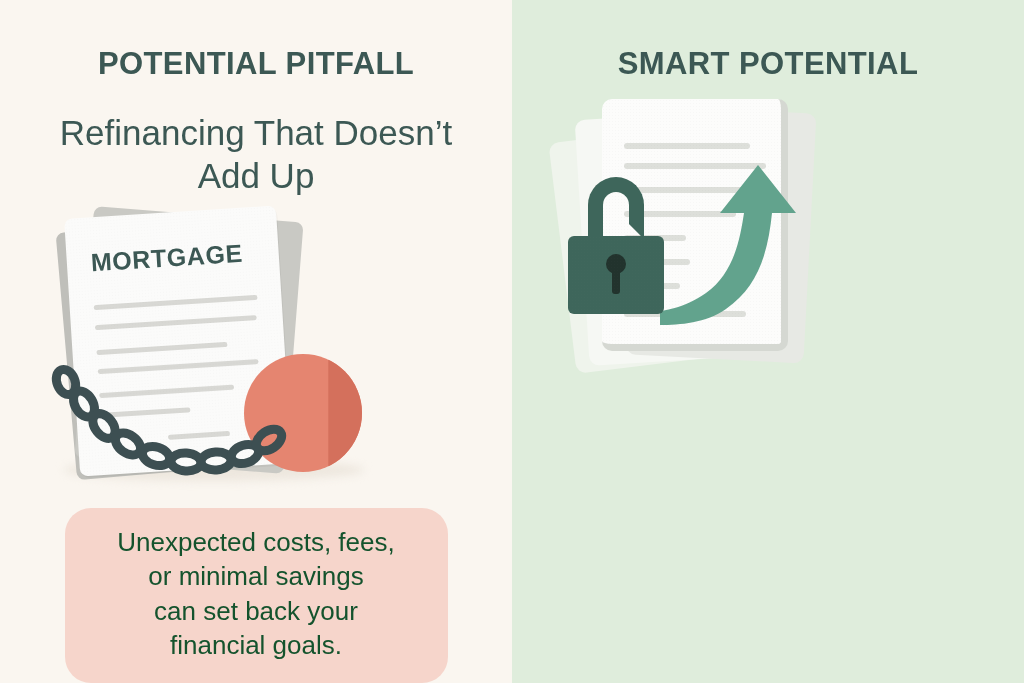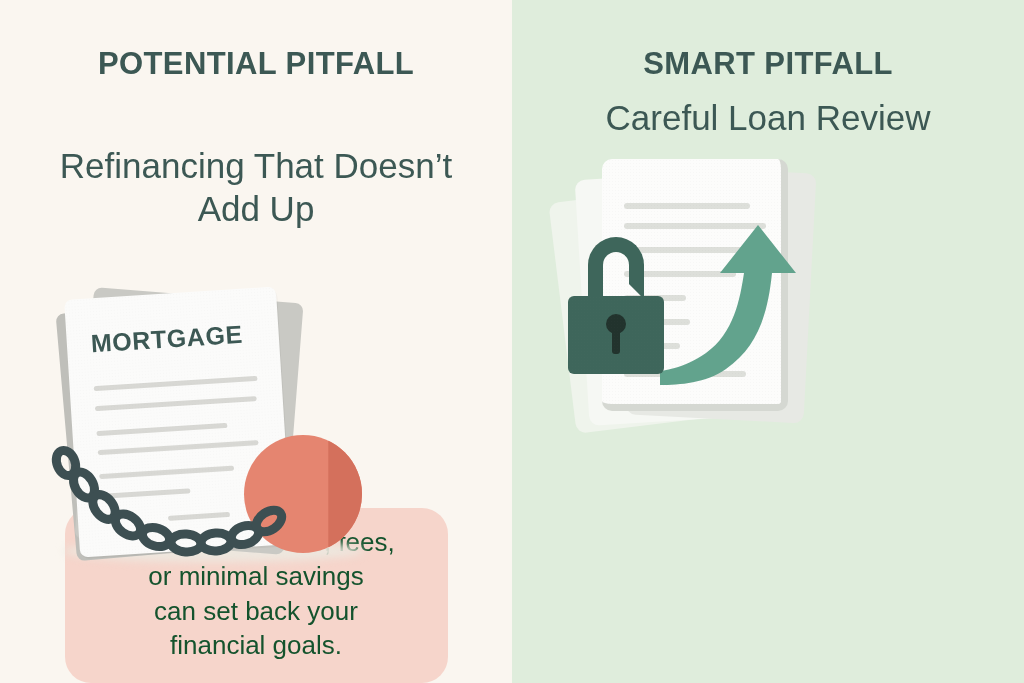--- a/index.html
+++ b/index.html
@@ -21,42 +21,42 @@
 
   .panel {
     position: relative;
     width: 512px;
     height: 683px;
     display: flex;
     flex-direction: column;
     align-items: center;
   }
 
-  .panel-left  { background: #FAF6F0; gap: 48px; }
+  .panel-left  { background: #FAF6F0; }
   .panel-right { background: #DFEDDC; }
 
   
   .eyebrow {
     font-size: 31px;
     font-weight: bold;
     letter-spacing: 0.4px;
     color: #3C5854;
     text-align: center;
     line-height: 1;
     margin-top: 48px;
     white-space: nowrap;
   }
 
   .headline {
     font-size: 35px;
     font-weight: normal;
     color: #3C5854;
     text-align: center;
     line-height: 1.24;
-    margin-top: 17px;
+    margin-top: 32px;
     max-width: 420px;
   }
 
   
   .stage {
     position: relative;
     width: 420px;
     height: 290px;
     margin-top: 8px;
   }
@@ -300,23 +300,22 @@
     </div>
 
     <div class="caption caption-left">Unexpected costs, fees,
 or minimal savings
 can set back your
 financial goals.</div>
   </section>
 
   <section class="panel panel-right">
 
-    <div class="eyebrow">SMART PITFALL</div>
-
-    <h2 class="headline">Careful Loan Review</h2>
+    <div class="eyebrow">SMART POTENTIAL</div>
+
 
     <div class="stage">
 
       <div class="rdoc rdoc-p4"></div>
       <div class="rdoc rdoc-p3"></div>
       <div class="rdoc rdoc-p2"></div>
 
       <div class="rdoc rdoc-front">
         <div class="rdoc-line" style="top:44px;  width:126px;"></div>
         <div class="rdoc-line" style="top:64px;  width:142px;"></div>

